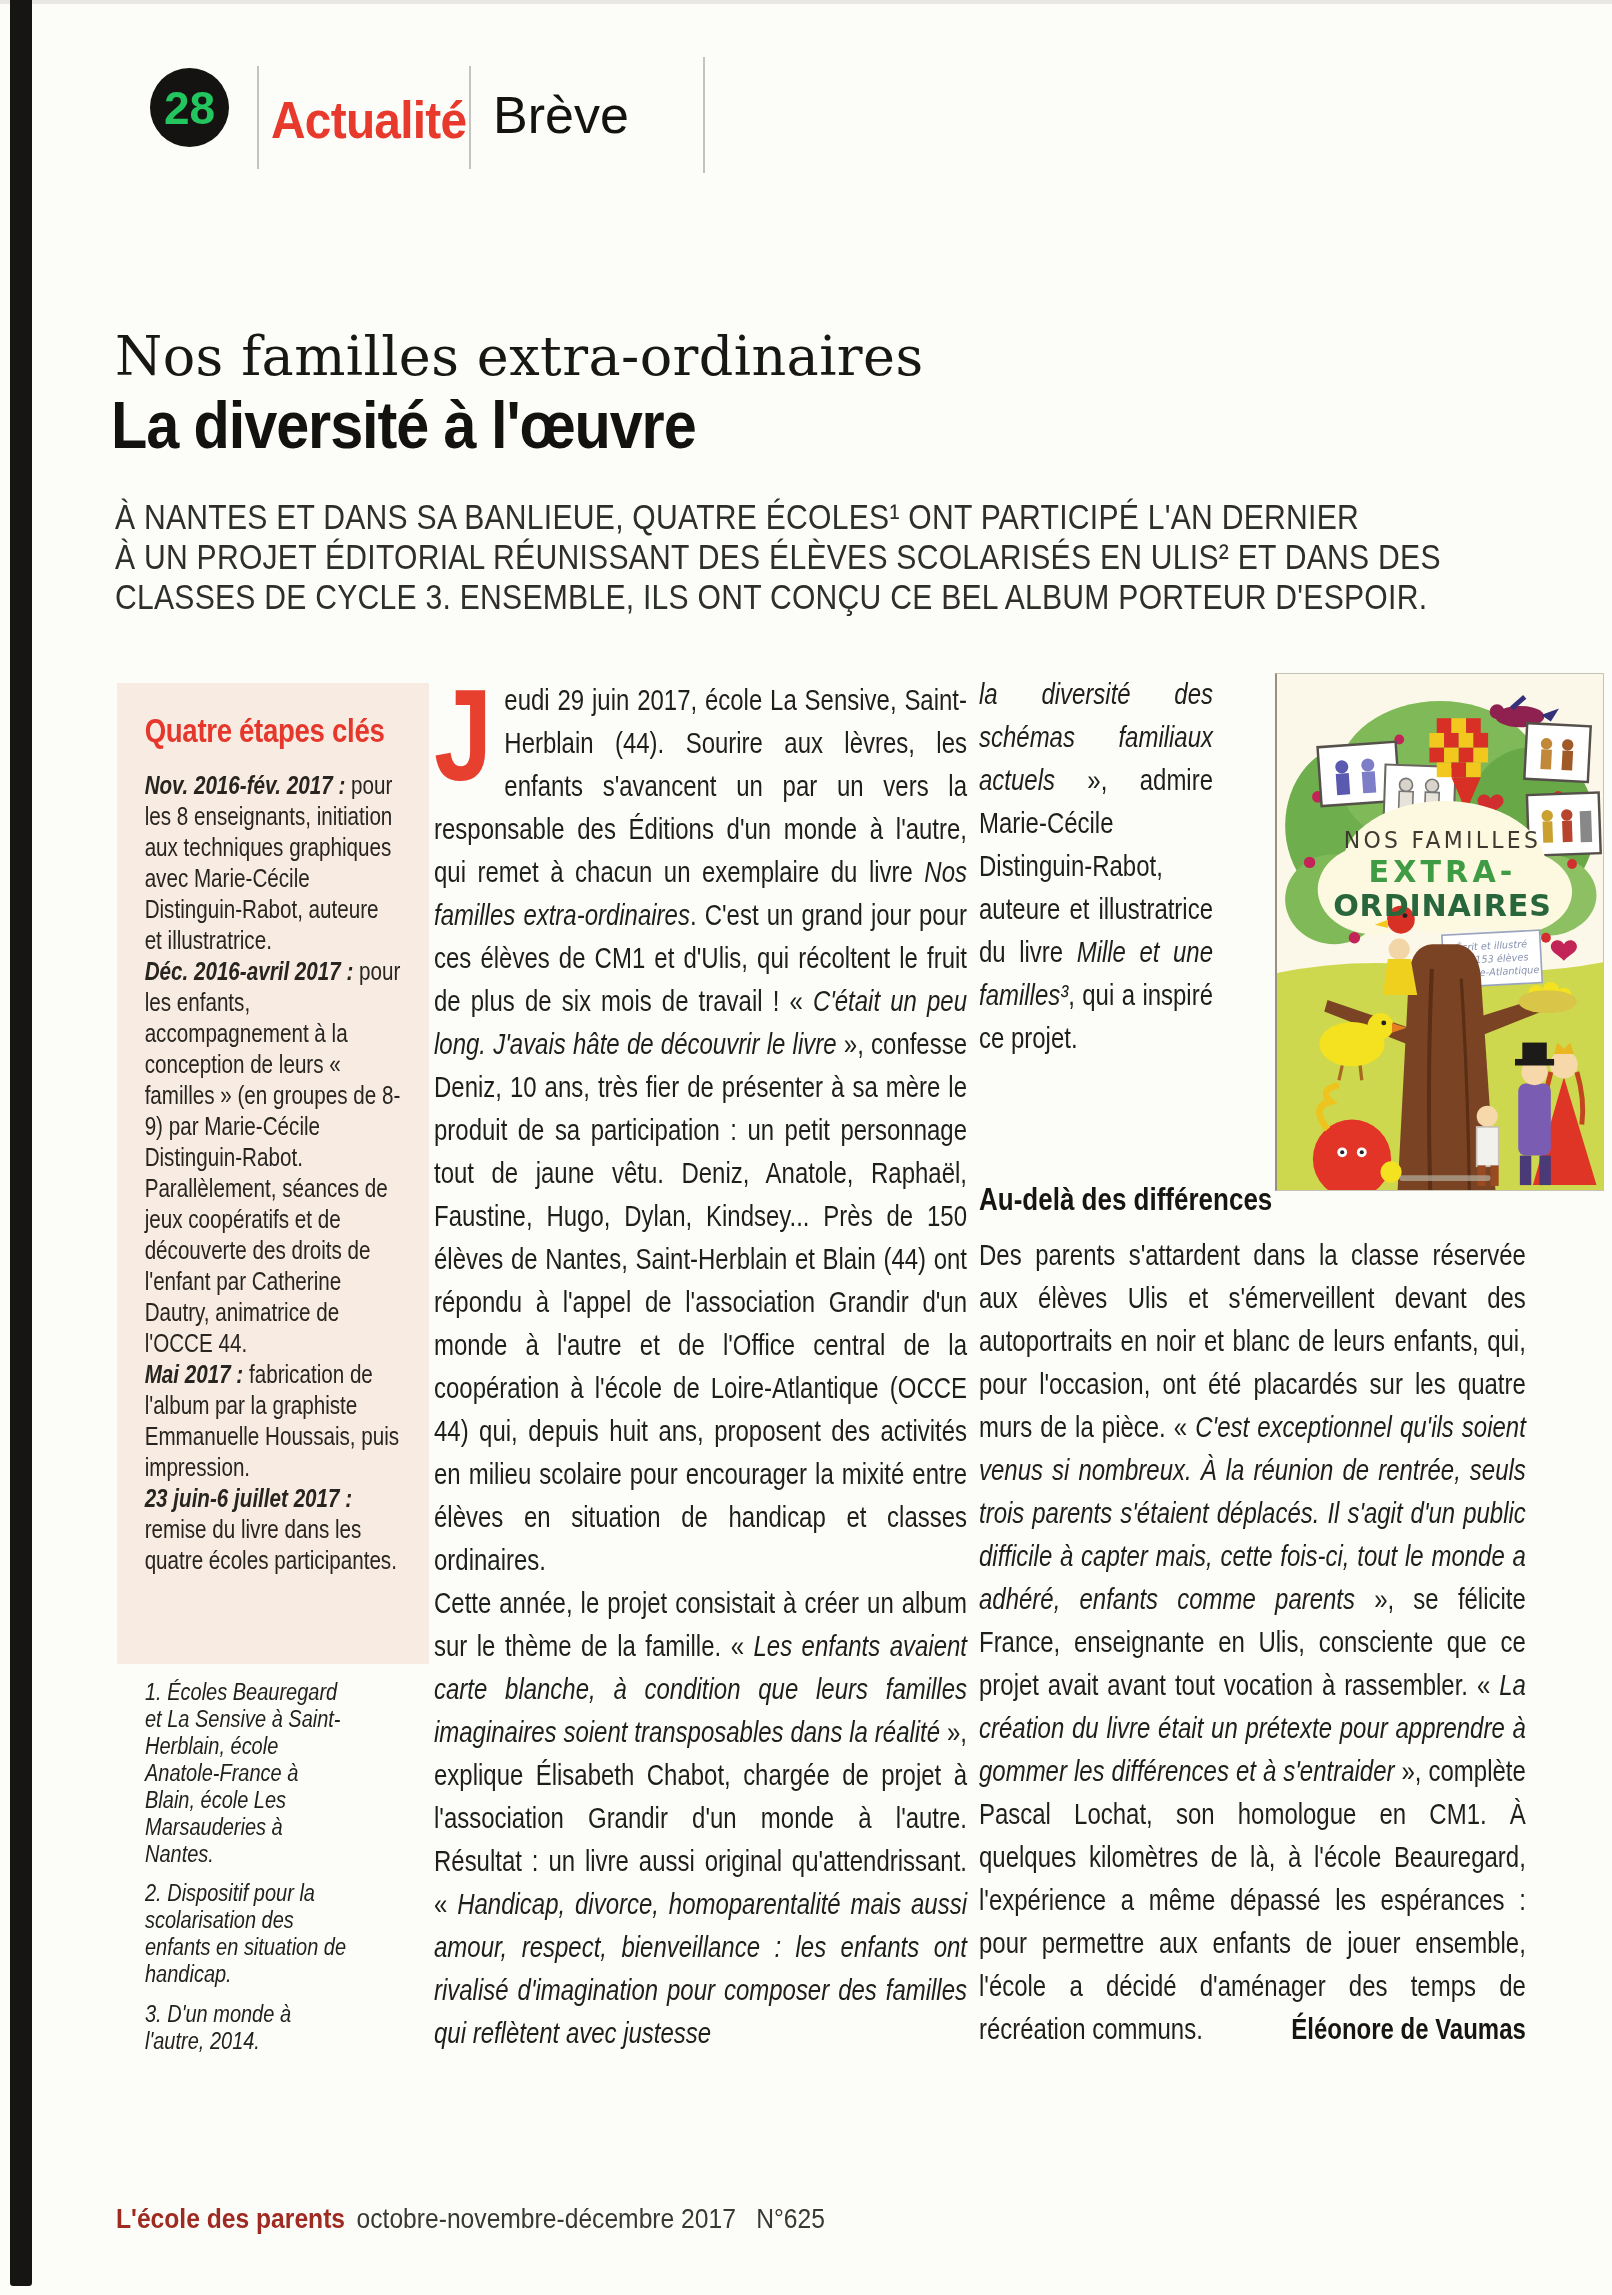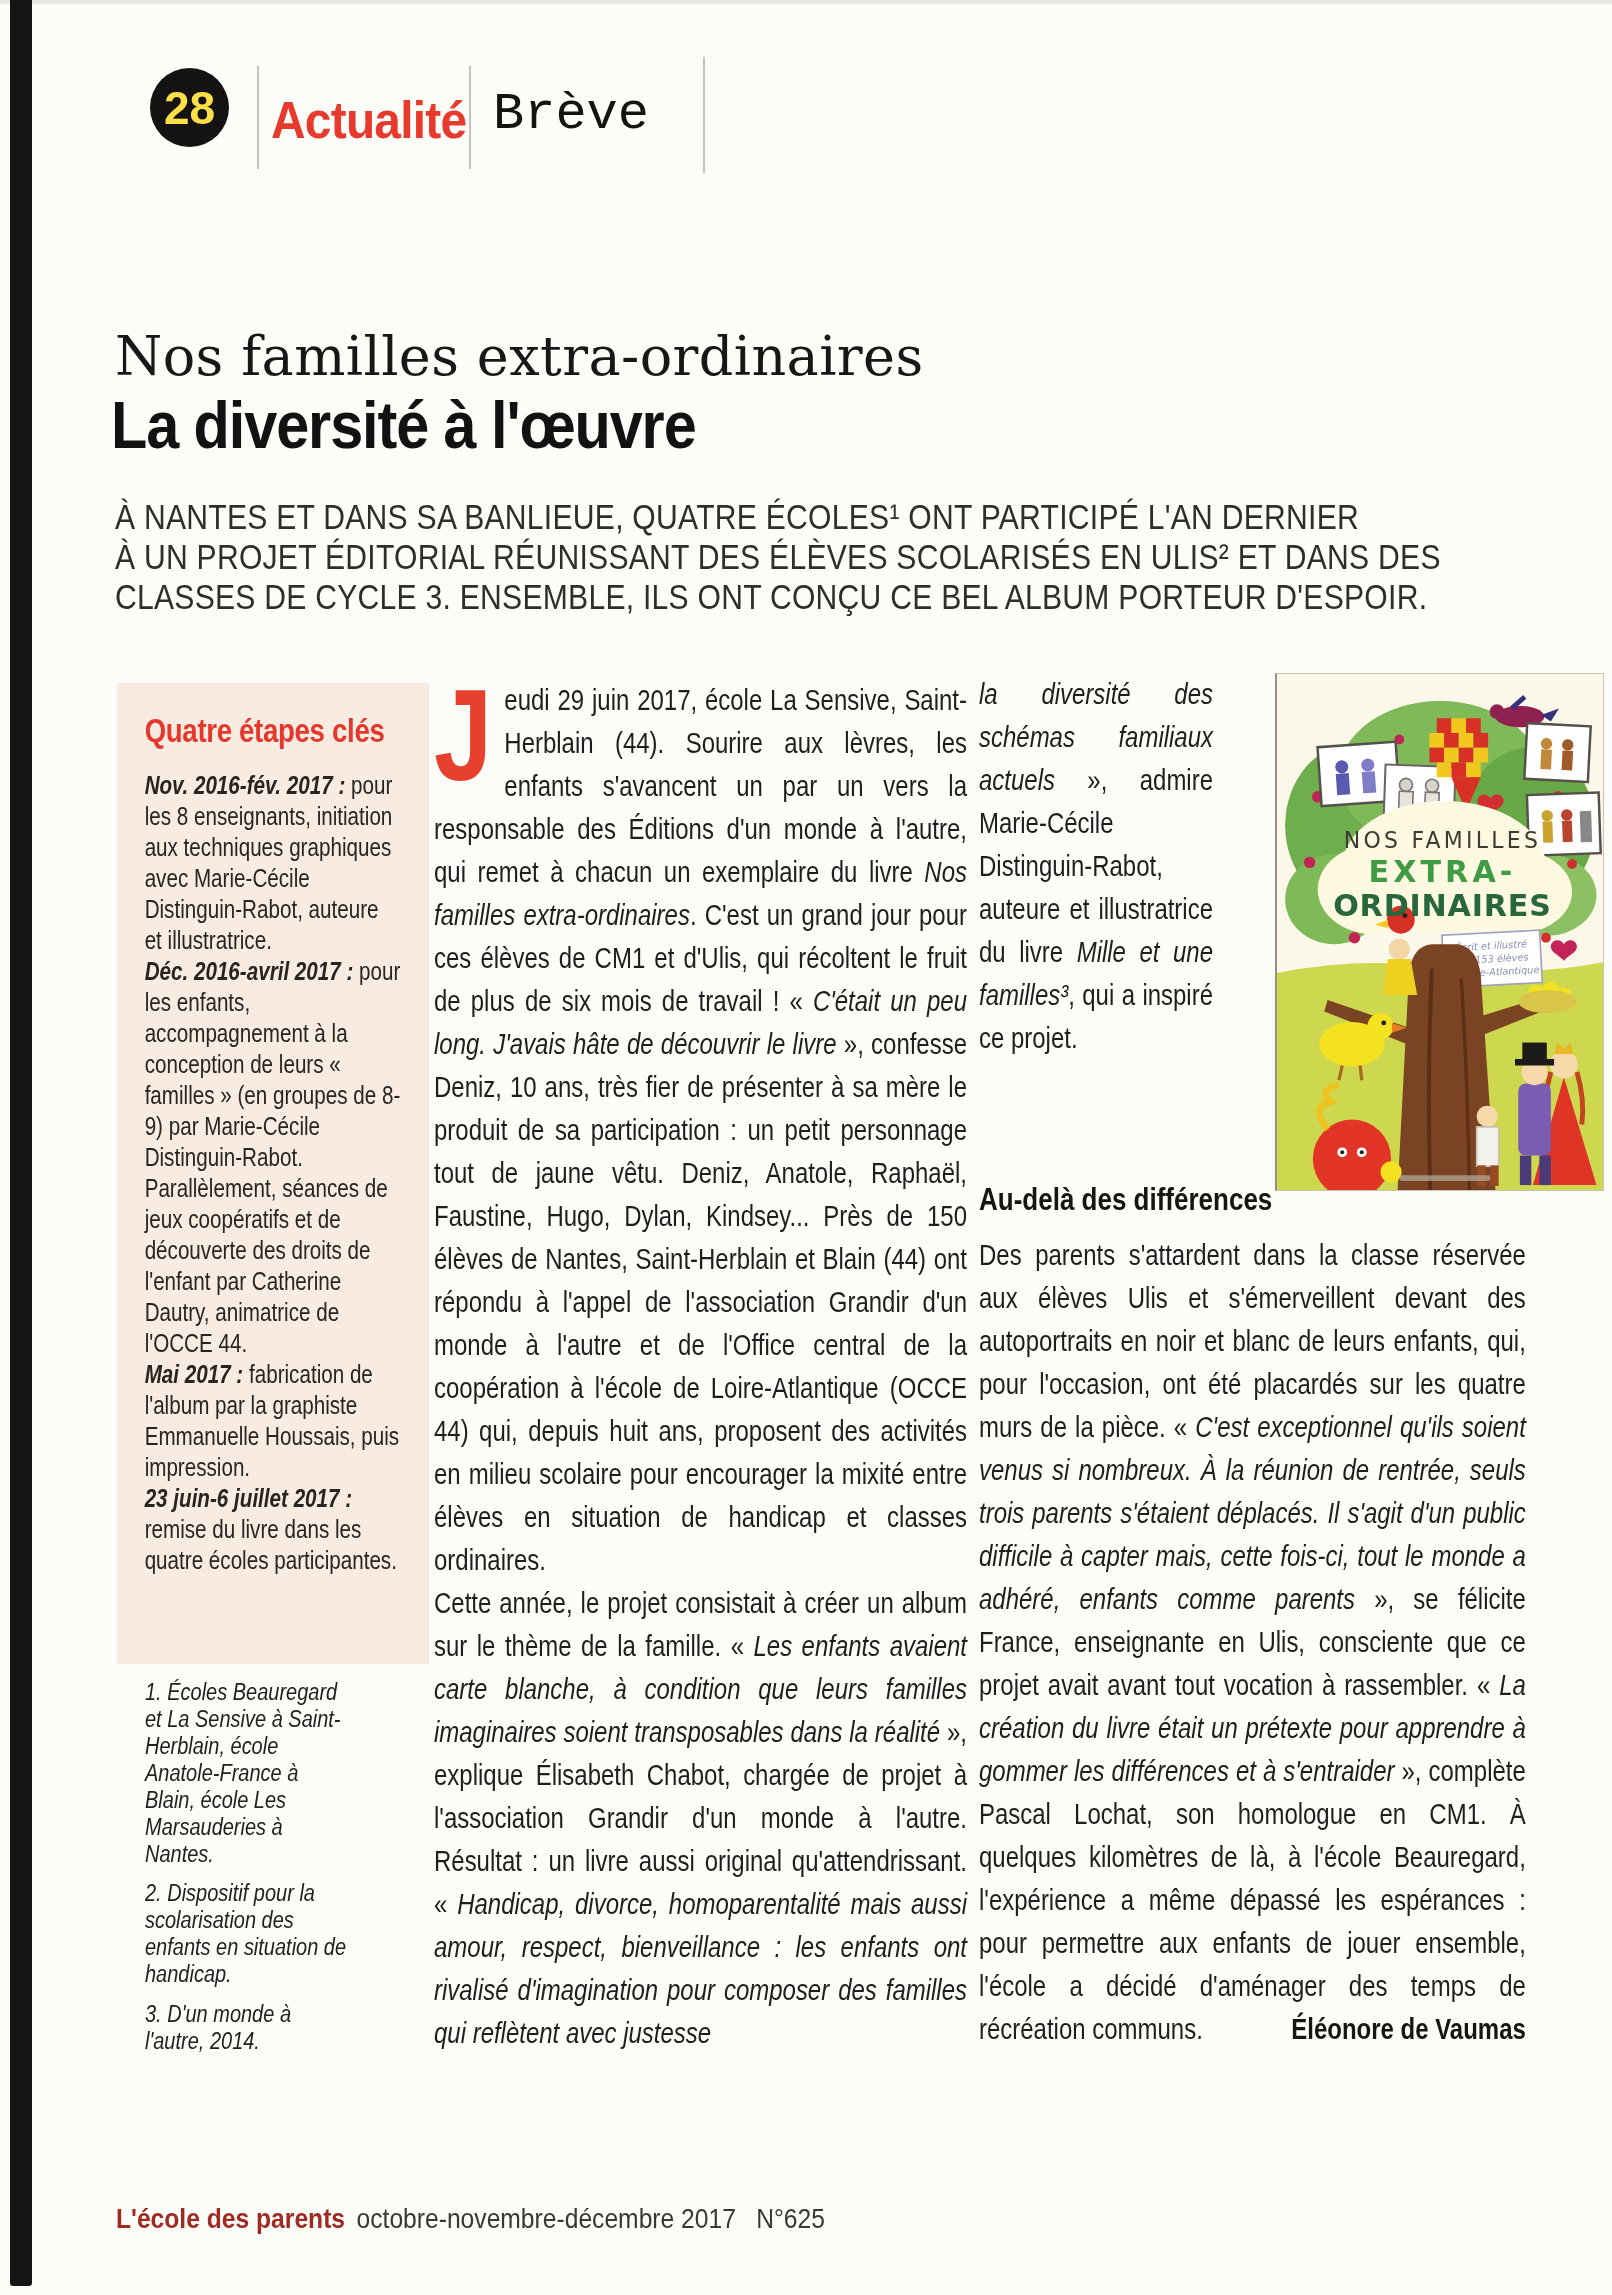--- a/index.html
+++ b/index.html
@@ -7,29 +7,29 @@
     position:relative;width:1613px;height:2295px;margin:0 auto;
     background:#fcfcf9;overflow:hidden;
     font-family:"Liberation Sans",sans-serif;color:#201e1c;
   }
   
   .scan-strip{position:absolute;left:9.8px;top:0;width:22px;height:2286px;background:#161514;border-radius:0 0 3.3px 3.3px;}
   .scan-top{position:absolute;left:0;top:0;width:100%;height:4.1px;background:#e9e8e5;}
 
   
   .badge{position:absolute;left:150px;top:68px;width:79px;height:79px;border-radius:50%;
-    background:#141312;color:#fde047;display:flex;align-items:center;justify-content:center;
+    background:#141312;color:#22c55e;display:flex;align-items:center;justify-content:center;
     font-size:46px;font-weight:bold;}
   .vsep{position:absolute;width:1.6px;background:#c6c3bf;}
   .v1{left:257px;top:66px;height:103px;}
   .v2{left:469px;top:66px;height:103px;}
   .v3{left:703px;top:57px;height:116px;}
   .section-label{position:absolute;left:271px;top:90px;font-size:52px;font-weight:bold;color:#e73a2d;
     transform:scaleX(.92);transform-origin:0 0;letter-spacing:-0.8px;}
-  .rubric-label{position:absolute;left:493px;top:85px;font-family:Liberation Mono, monospace;font-size:52px;color:#14130f;}
+  .rubric-label{position:absolute;left:493px;top:85px;font-family:Liberation Sans, sans-serif;font-size:52px;color:#14130f;}
 
   
   .kicker{position:absolute;left:115px;top:325px;font-family:"DejaVu Serif",serif;font-size:54px;color:#181716;letter-spacing:0.4px;}
   .main-title{position:absolute;left:111px;top:387px;font-size:66px;font-weight:bold;color:#131211;
     transform:scaleX(.9);transform-origin:0 0;letter-spacing:-1.2px;}
   .standfirst{position:absolute;left:115px;top:497px;width:1721px;font-size:35px;line-height:40px;
     color:#302e2b;transform:scaleX(.86);transform-origin:0 0;white-space:pre-line;letter-spacing:0.3px;}
 
   
   .sidebar{position:absolute;left:117px;top:683px;width:312px;height:981px;background:#f7ebe2;}

